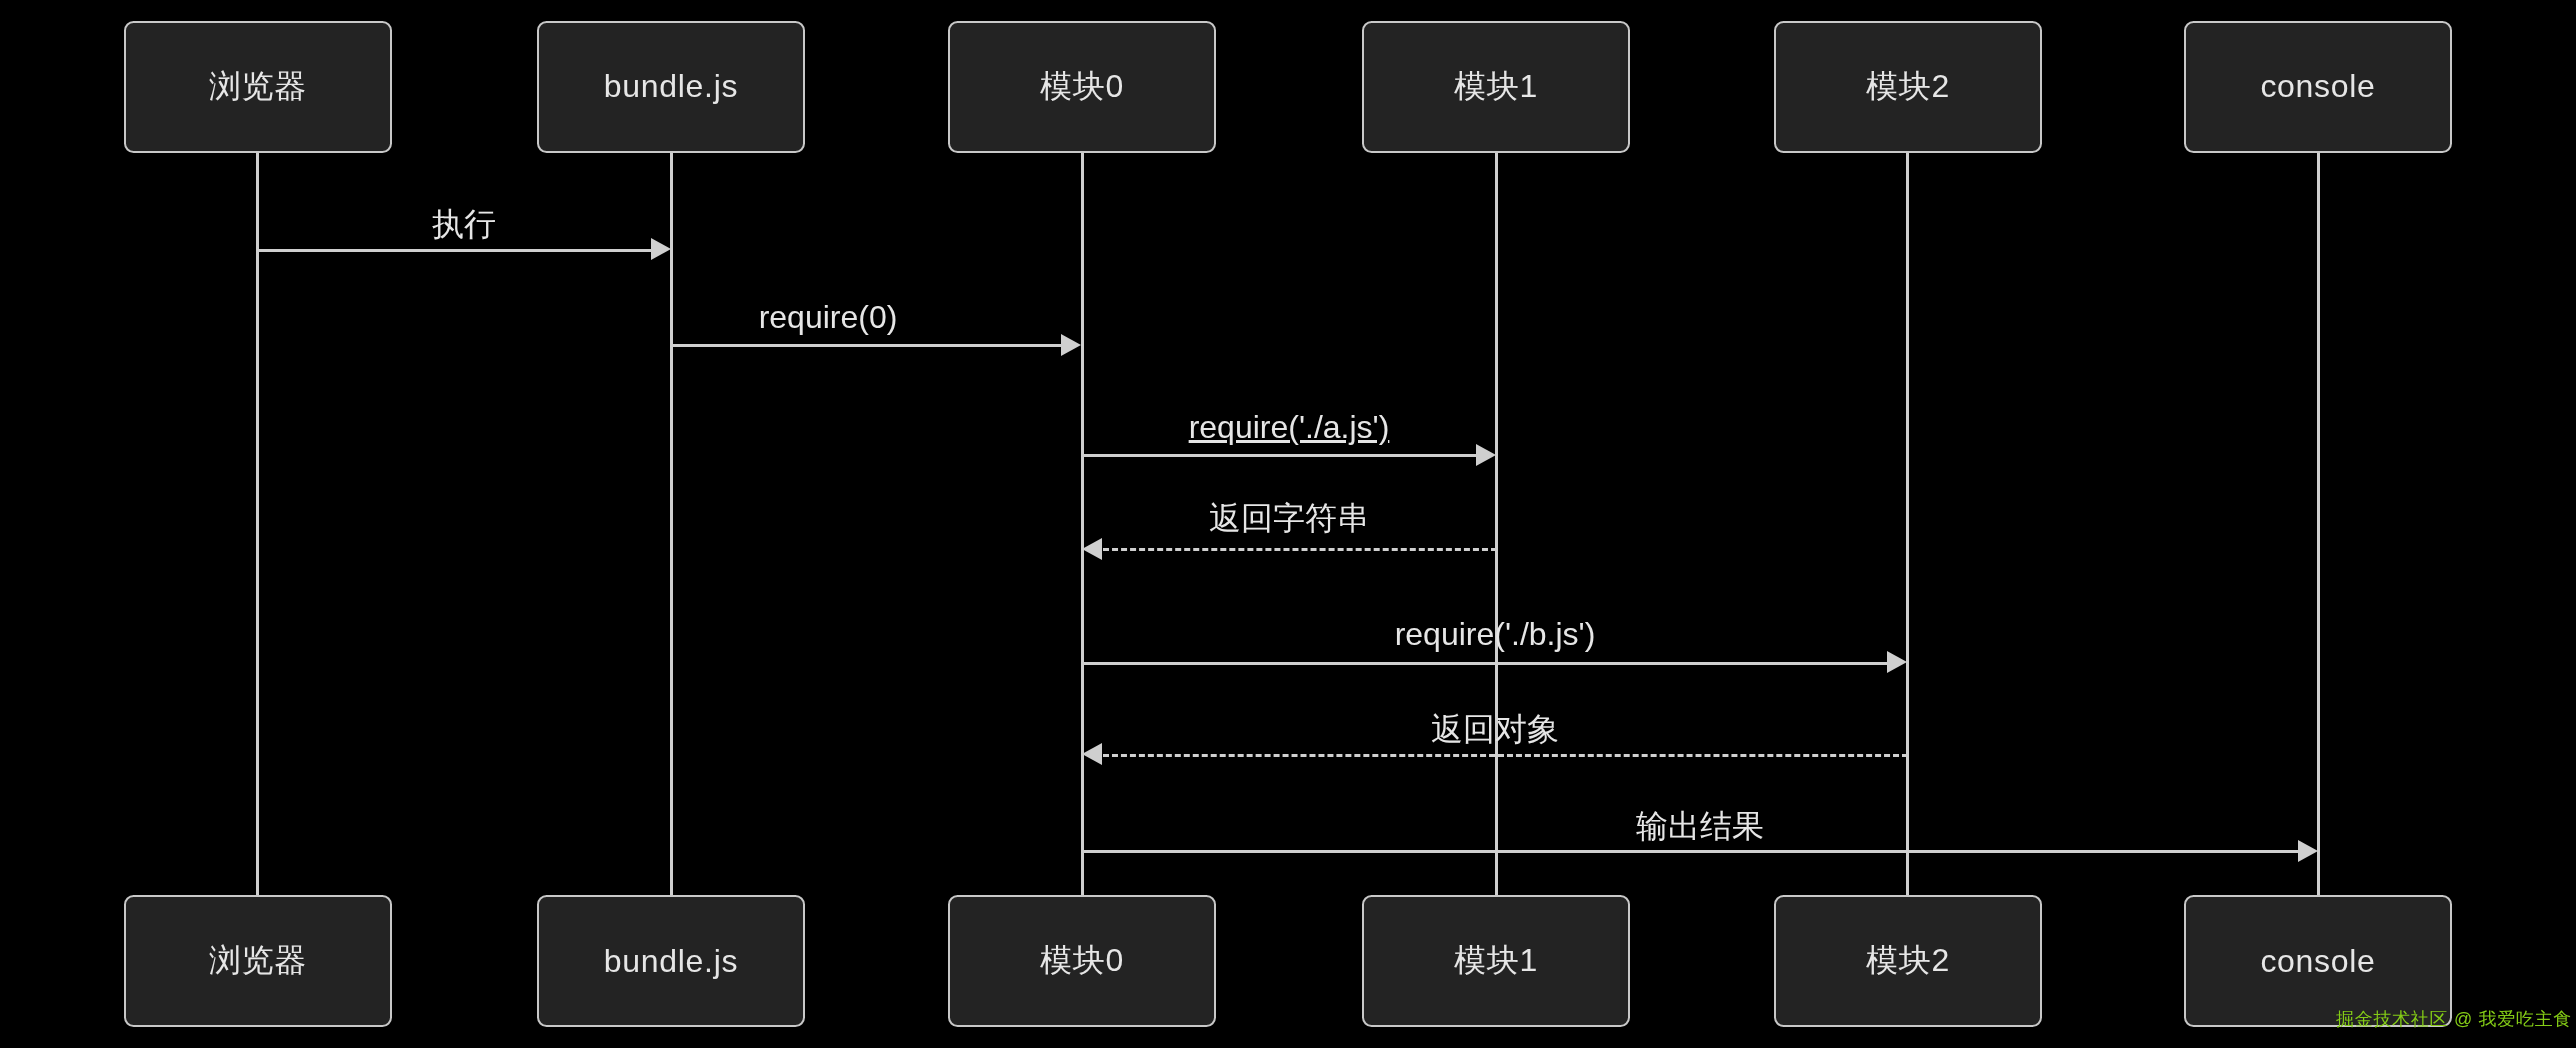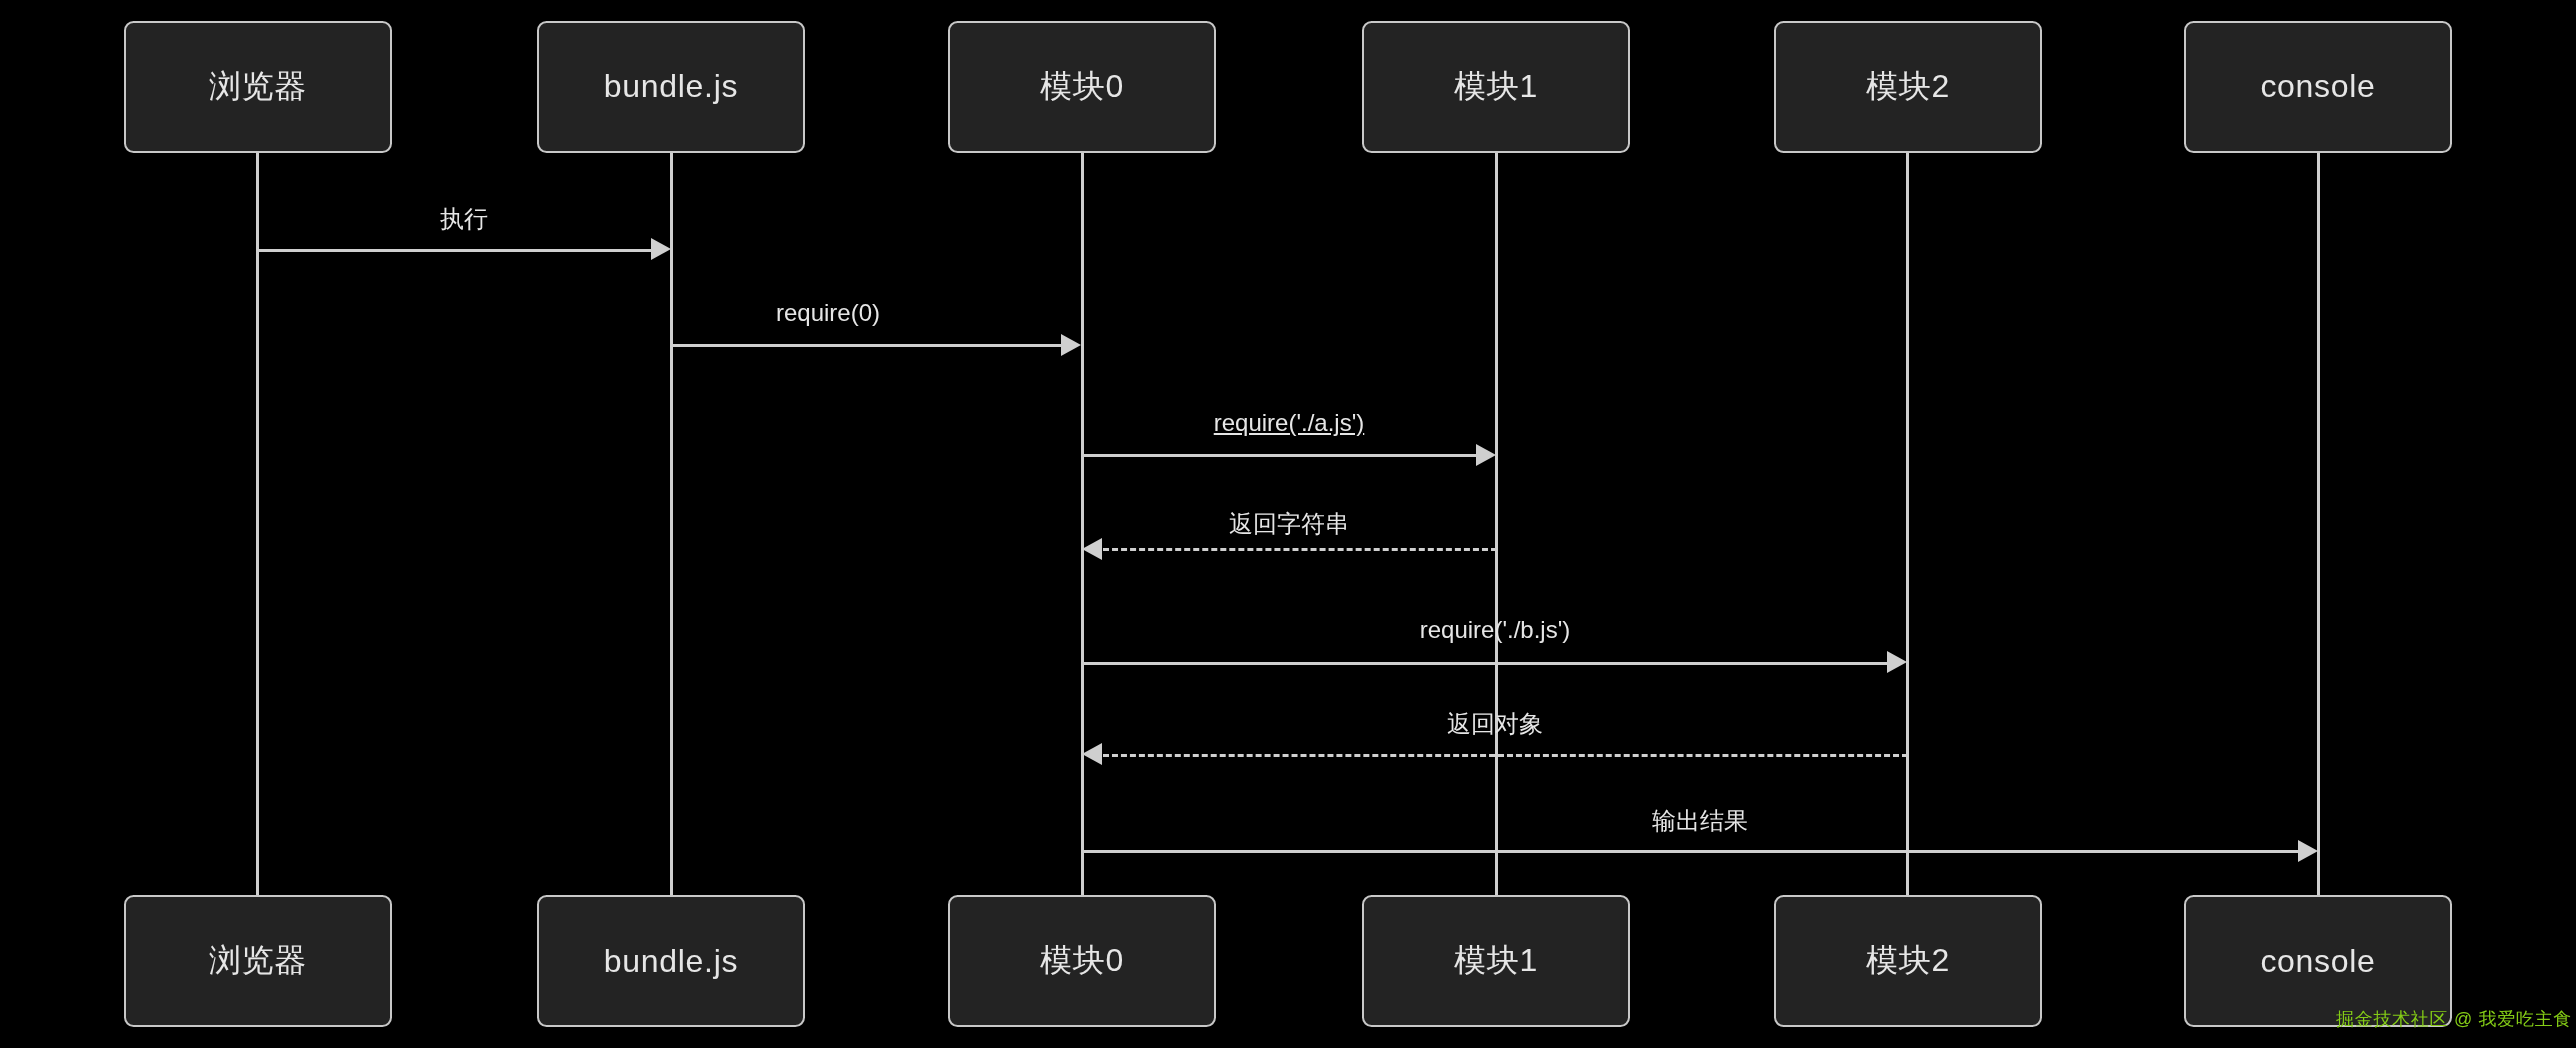--- a/index.html
+++ b/index.html
@@ -18,21 +18,21 @@
     box-sizing:border-box;
   }
   .lifeline{
     position:absolute;
     width:3.4px;
     background:#cfcfcf;
   }
   .msg-label{
     position:absolute;
     color:#e6e6e6;
-    font-size:24px;
+    font-size:32px;
     white-space:nowrap;
     transform:translateX(-50%);
     text-align:left;
   }
   .msg-line{
     position:absolute;
     height:2.7px;
     background:#cfcfcf;
   }
   .msg-line.dashed{
@@ -107,21 +107,21 @@
     <div class="arrowhead right" style="left: 651px; top: 238px;"></div>
     <div class="msg-label" style="left: 464px; top: 203px;">执行</div>
     <div class="msg-line" style="left: 671px; width: 390px; top: 344px;"></div>
     <div class="arrowhead right" style="left: 1061px; top: 334px;"></div>
     <div class="msg-label" style="left: 828px; top: 299px;">require(0)</div>
     <div class="msg-line" style="left: 1082px; width: 394px; top: 454px;"></div>
     <div class="arrowhead right" style="left: 1476px; top: 444px;"></div>
     <div class="msg-label" style="left: 1289px; top: 409px; text-decoration: underline;">require('./a.js')</div>
     <div class="msg-line dashed" style="left: 1103px; width: 394px; top: 548px;"></div>
     <div class="arrowhead left" style="left: 1082px; top: 538px;"></div>
-    <div class="msg-label" style="left: 1289px; top: 508px;">返回字符串</div>
+    <div class="msg-label" style="left: 1289px; top: 497px;">返回字符串</div>
     <div class="msg-line" style="left: 1082px; width: 805px; top: 662px;"></div>
     <div class="arrowhead right" style="left: 1887px; top: 651px;"></div>
     <div class="msg-label" style="left: 1495px; top: 616px;">require('./b.js')</div>
     <div class="msg-line dashed" style="left: 1103px; width: 805px; top: 754px;"></div>
     <div class="arrowhead left" style="left: 1082px; top: 743px;"></div>
     <div class="msg-label" style="left: 1495px; top: 708px;">返回对象</div>
     <div class="msg-line" style="left: 1082px; width: 1216px; top: 850px;"></div>
     <div class="arrowhead right" style="left: 2298px; top: 840px;"></div>
     <div class="msg-label" style="left: 1700px; top: 805px;">输出结果</div>
     <div class="watermark" style="left: 2336px; top: 1007px;">掘金技术社区 @ 我爱吃主食</div>

